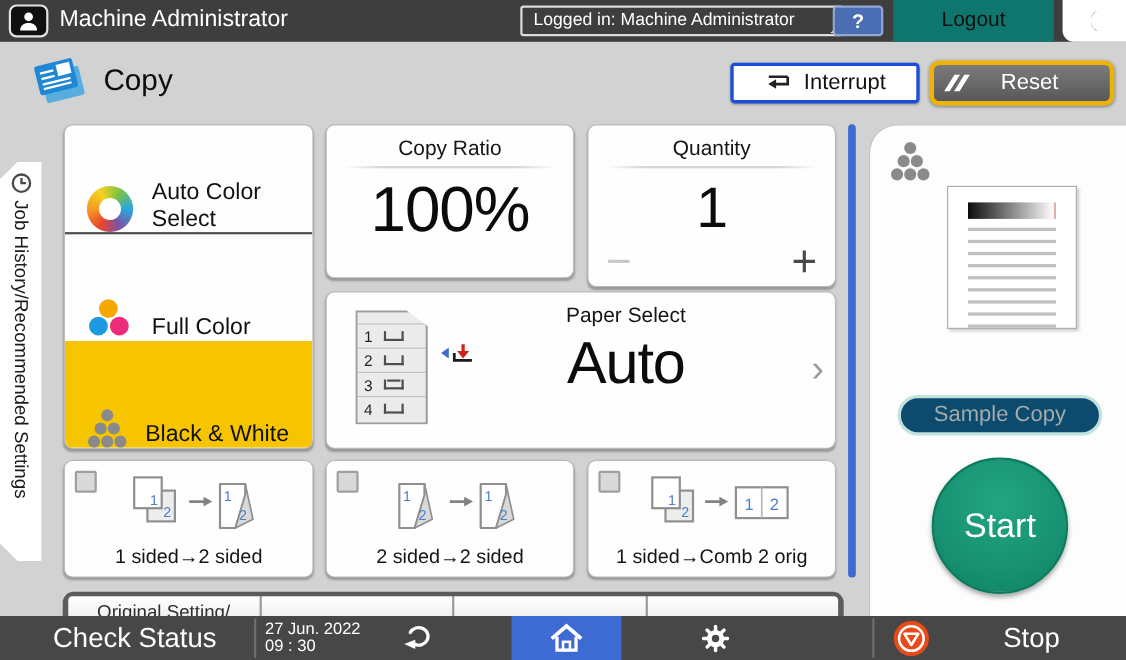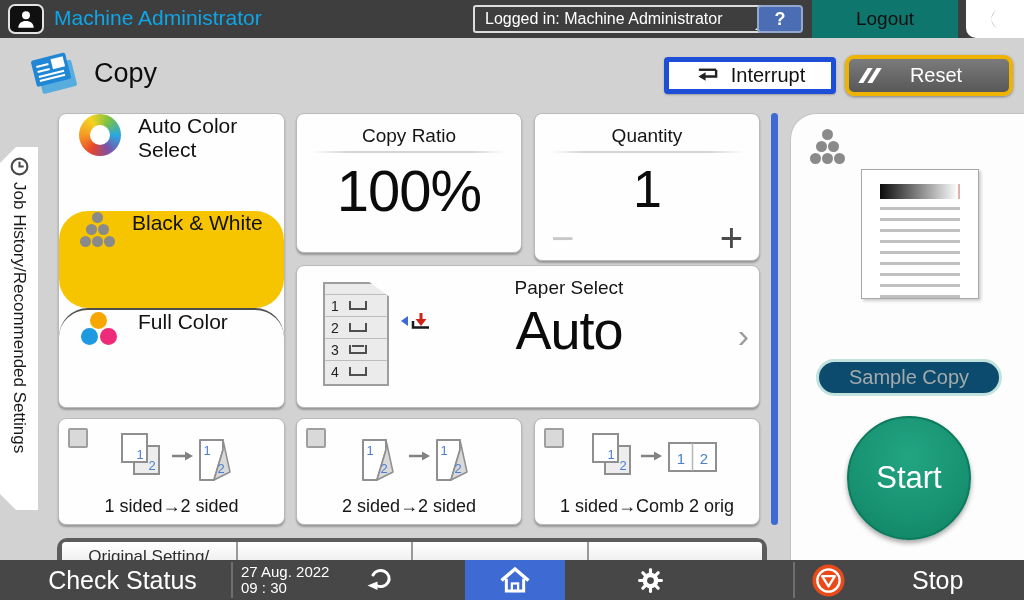--- a/index.html
+++ b/index.html
@@ -6,38 +6,38 @@
   html,body { width:1024px; height:600px; }
   body {
     position:relative; overflow:hidden; background:#d2d2d2;
     font-family:"Liberation Sans","DejaVu Sans",sans-serif; color:#111;
   }
 
   
   .topbar { position:absolute; left:0; top:0; width:1024px; height:38px; background:#3e3e3e; }
   .user-btn { position:absolute; left:8px; top:4px; width:36px; height:30px; background:#101010;
     border:2px solid #e3e3e3; border-radius:7px; display:flex; align-items:center; justify-content:center; }
-  .topbar-title { position:absolute; left:54px; top:6px; color:#0ea5e9; font-size:21px; }
+  .topbar-title { position:absolute; left:54px; top:6px; color:#ffffff; font-size:21px; }
   .login-dd { position:absolute; left:455px; top:5px; width:294px; height:28px; border:2px solid #dcdcdc;
     border-radius:3px; color:#fff; font-size:16px; display:flex; align-items:center; padding-left:10px;margin-left:18px; }
   .dd-corner { position:absolute; right:1px; bottom:1px; width:0; height:0;
     border-style:solid; border-width:0 0 9px 9px; border-color:transparent transparent #fff transparent; }
   .help-btn { position:absolute; left:757px; top:5px; width:46px; height:28px; background:#4a6db4;
     border:2px solid #93a7cf; border-radius:4px; color:#fff; font-size:18px; font-weight:bold;
     display:flex; align-items:center; justify-content:center; }
   .logout-btn { position:absolute; left:812px; top:0; width:146px; height:38px; background:#0f766e;
     color:#111; font-size:19px; display:flex; align-items:center; justify-content:center; }
   .moon-btn { position:absolute; left:966px; top:0; width:58px; height:38px; background:#fff;
     border-radius:0 0 0 10px; display:flex; align-items:center; justify-content:center; }
 
   
   .page-title { position:absolute; left:94px; top:58px; font-size:27px; color:#0d0d0d; }
   .copy-icon { position:absolute; left:28px; top:48px; }
   .interrupt-btn { position:absolute; left:664px; top:57px; width:172px; height:37px; background:#fff;
-    border:5px solid #1d4ed8; border-radius:4px; box-shadow:0 1px 2px rgba(0,0,0,.25);
+    border:3px solid #1d4ed8; border-radius:4px; box-shadow:0 1px 2px rgba(0,0,0,.25);
     display:flex; align-items:center; justify-content:center; gap:11px; font-size:20px; }
   .reset-btn { position:absolute; left:845px; top:55px; width:168px; height:41px;
     background:linear-gradient(#7b7b7b,#585858); border:4px solid #eeb200; border-radius:9px;
     box-shadow:0 1px 3px rgba(0,0,0,.4); color:#fff; font-size:20px;
     display:flex; align-items:center; padding:0 14px; }
   .reset-btn .label { flex:1; text-align:center; }
   .slashes { display:flex; gap:4px; }
   .slashes i { display:block; width:5px; height:15px; background:#fff; transform:skewX(-32deg); }
 
   
@@ -45,21 +45,21 @@
     clip-path:polygon(0 16px,16px 0,100% 0,100% 100%,16px 100%,0 calc(100% - 16px));
     filter:drop-shadow(1.5px 1.5px 1px rgba(0,0,0,.4));
     display:flex; flex-direction:column; align-items:center; padding-top:9px; gap:5px; }
   .side-tab-label { writing-mode:vertical-rl; font-size:17px; color:#1a1a1a; letter-spacing:0; }
 
   
   .card { position:absolute; background:#fefefe; border:1px solid #b9b9b9; border-radius:8px;
     box-shadow:0 2px 2px rgba(0,0,0,.28); }
 
   .mode-card { left:58px; top:113px; width:227px; height:295px; display:flex; flex-direction:column; overflow:hidden; padding:0; }
-  .mode-row { flex:1; display:flex; align-items:flex-start; padding-left:20px; gap:17px; font-size:21px; line-height:1.15;border-radius:29px; }
+  .mode-row { flex:1; display:flex; align-items:flex-end; padding-left:20px; gap:17px; font-size:21px; line-height:1.15; }
   .mode-row.selected { background:#f6c500; }
   .mode-row.divided { border-top:2px solid #4f4f4f; }
   .swirl { width:42px; height:42px; border-radius:50%; position:relative; flex:0 0 auto;
     background:conic-gradient(from 210deg,#e8452c,#f59a23,#f5d31f,#7cc242,#29a8e0,#7b52a8,#e8452c); }
   .swirl::after { content:""; position:absolute; inset:11px; background:#fff; border-radius:50%; }
   .cmyk { width:42px; height:40px; position:relative; flex:0 0 auto; }
   .cmyk i { position:absolute; width:17px; height:17px; border-radius:50%; }
   .cmyk .y { left:11px; top:2px;  background:#f6a800; }
   .cmyk .c { left:2px;  top:18px; background:#1e9be0; }
   .cmyk .m { left:21px; top:18px; background:#ee2a7b; }
@@ -225,44 +225,44 @@
     <path d="M10 5.5 V10 H14" fill="none" stroke="#4a4a4a" stroke-width="2"></path>
   </svg>
   <span class="side-tab-label">Job History/Recommended Settings</span>
 </div>
 
 <div class="card mode-card">
   <div class="mode-row">
     <span class="swirl"></span>
     <span>Auto Color Select</span>
   </div>
-  <div class="mode-row selected">
-    <span class="bwdots">
-      <span class="r">
-          <i></i>
-        </span>
-        <span class="r">
-          <i></i>
-          <i></i>
-        </span>
-        <span class="r">
-          <i></i>
-          <i></i>
-          <i></i>
-        </span>
-    </span>
-    <span>Black &amp; White</span>
-  </div>
   <div class="mode-row divided">
     <span class="cmyk">
         <i class="y"></i>
         <i class="c"></i>
         <i class="m"></i>
       </span>
     <span>Full Color</span>
+  </div>
+  <div class="mode-row selected">
+    <span class="bwdots">
+      <span class="r">
+          <i></i>
+        </span>
+        <span class="r">
+          <i></i>
+          <i></i>
+        </span>
+        <span class="r">
+          <i></i>
+          <i></i>
+          <i></i>
+        </span>
+    </span>
+    <span>Black &amp; White</span>
   </div>
 </div>
 
 <div class="card ratio-card">
   <div class="panel-title">Copy Ratio</div>
   <div class="hairline"></div>
   <div class="big-value">100%</div>
 </div>
 
 <div class="card qty-card">
@@ -397,21 +397,21 @@
     <span>Start</span>
   </div>
 </div>
 
 <div class="bottombar">
   <div class="check-status">
     <span>Check Status</span>
   </div>
   <div class="bbar-div" style="left:231px"></div>
   <div class="datetime">
-    <div>27 Aug. 2022</div>
+    <div>27 Jun. 2022</div>
     <div>09 : 30</div>
   </div>
   <div class="back-btn">
     <svg width="30" height="26" viewBox="0 0 30 26">
       <path d="M8 8 A 8.5 8 0 1 1 11.5 18.5" stroke="#fff" stroke-width="3" fill="none" stroke-linecap="round"></path>
       <path d="M12.5 14.5 L12.5 23 L2.5 18.5 Z" fill="#fff"></path>
     </svg>
   </div>
   <div class="home-btn">
     <svg width="30" height="28" viewBox="0 0 26 24">

